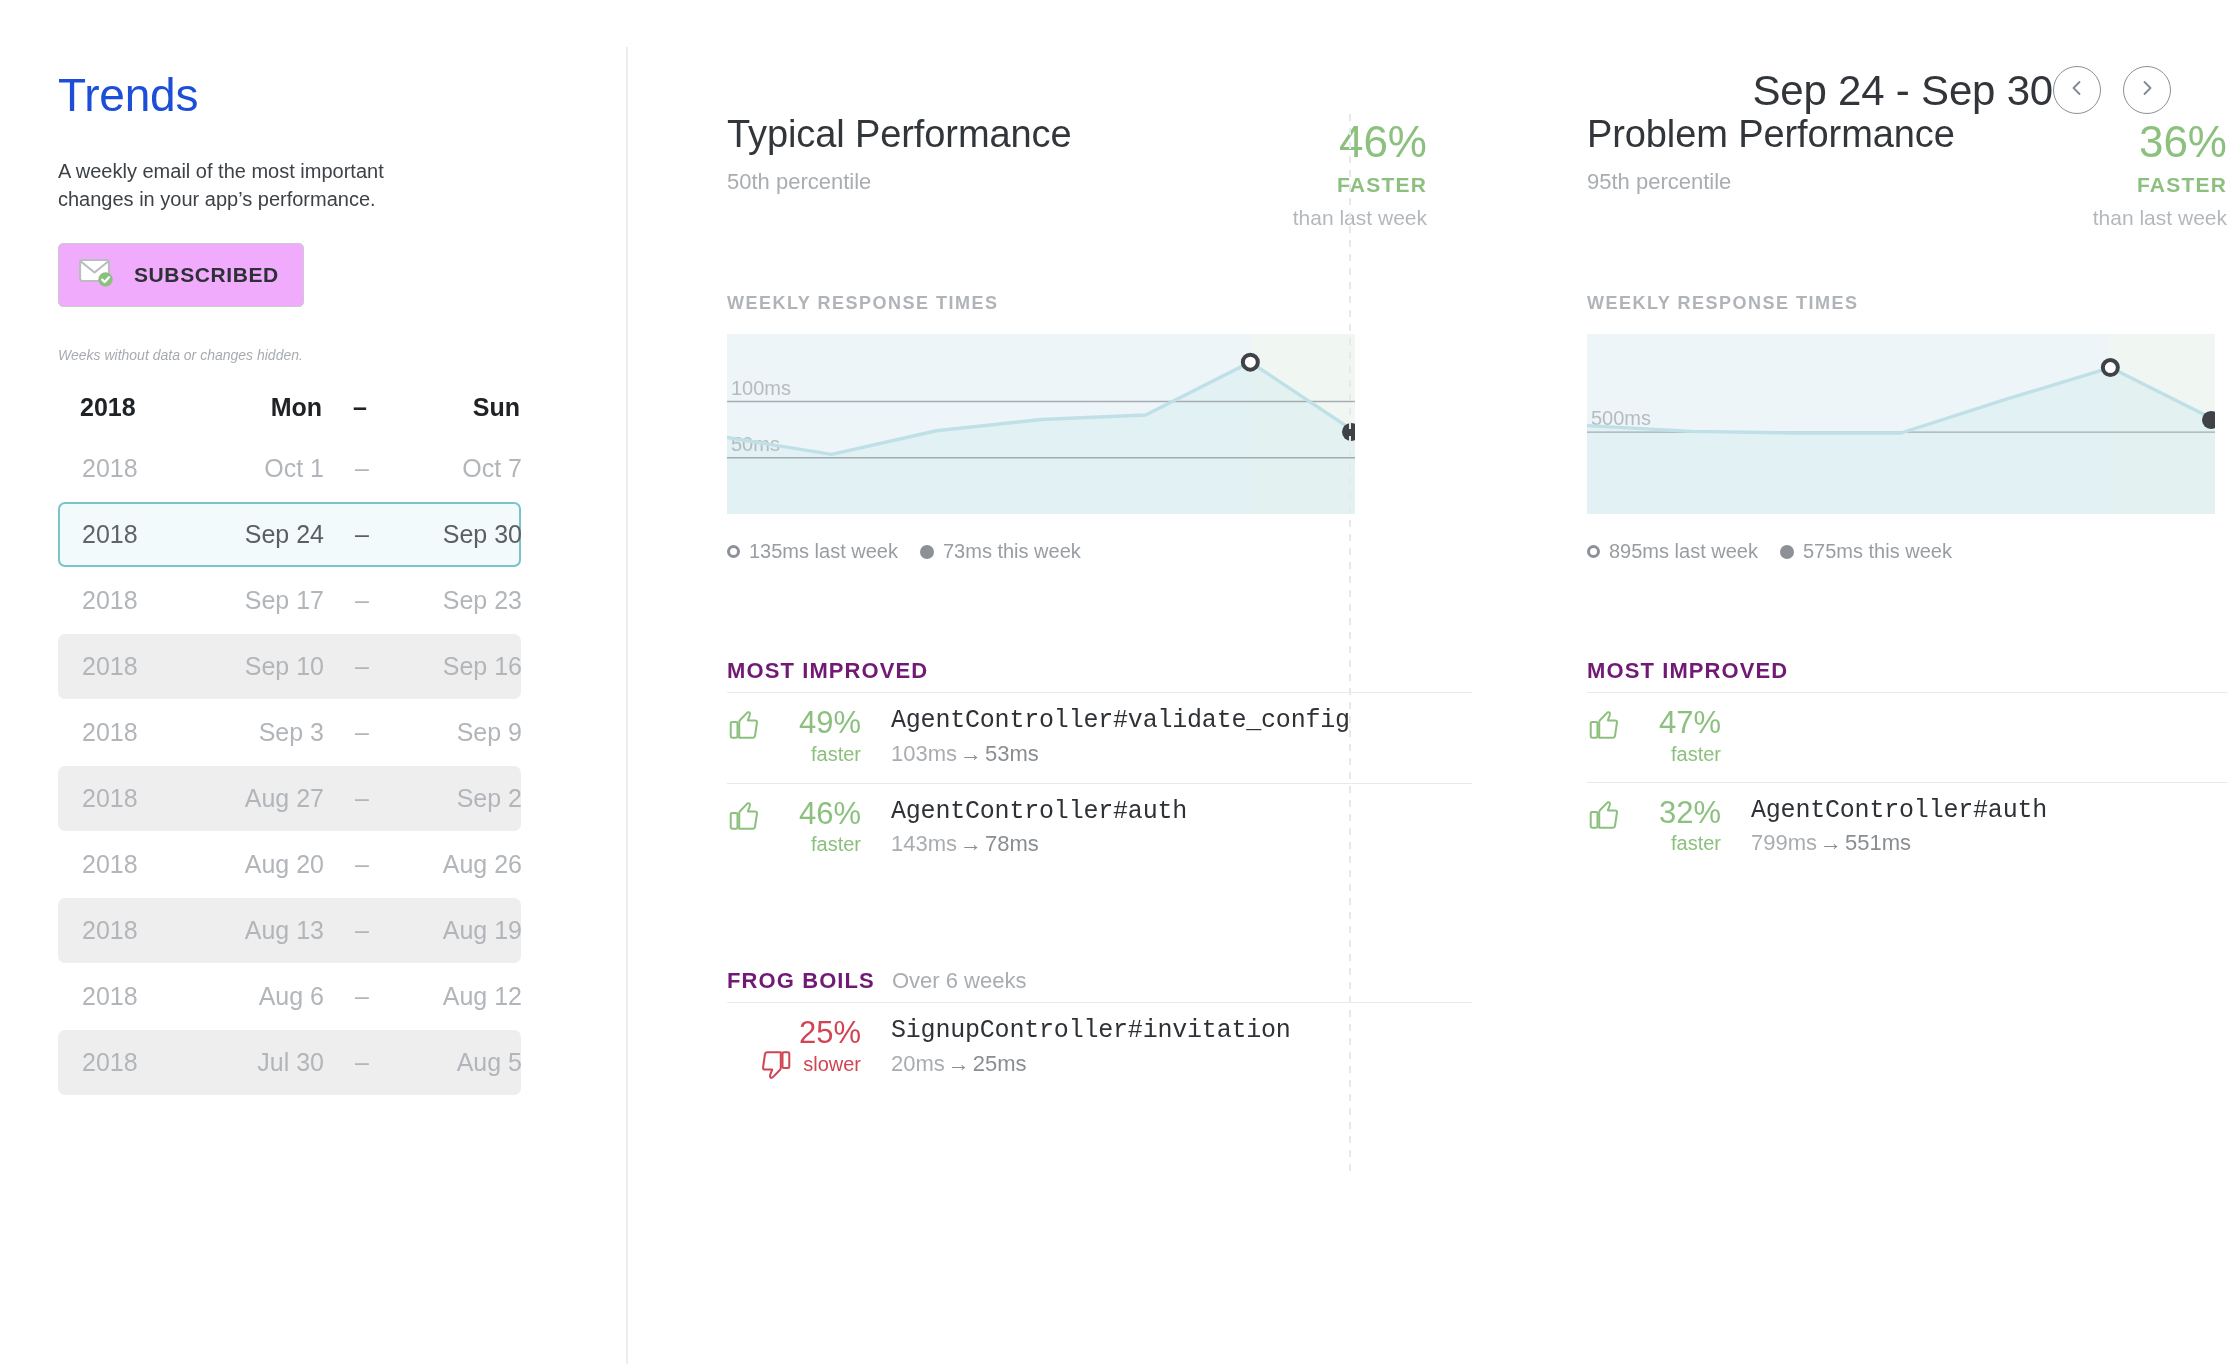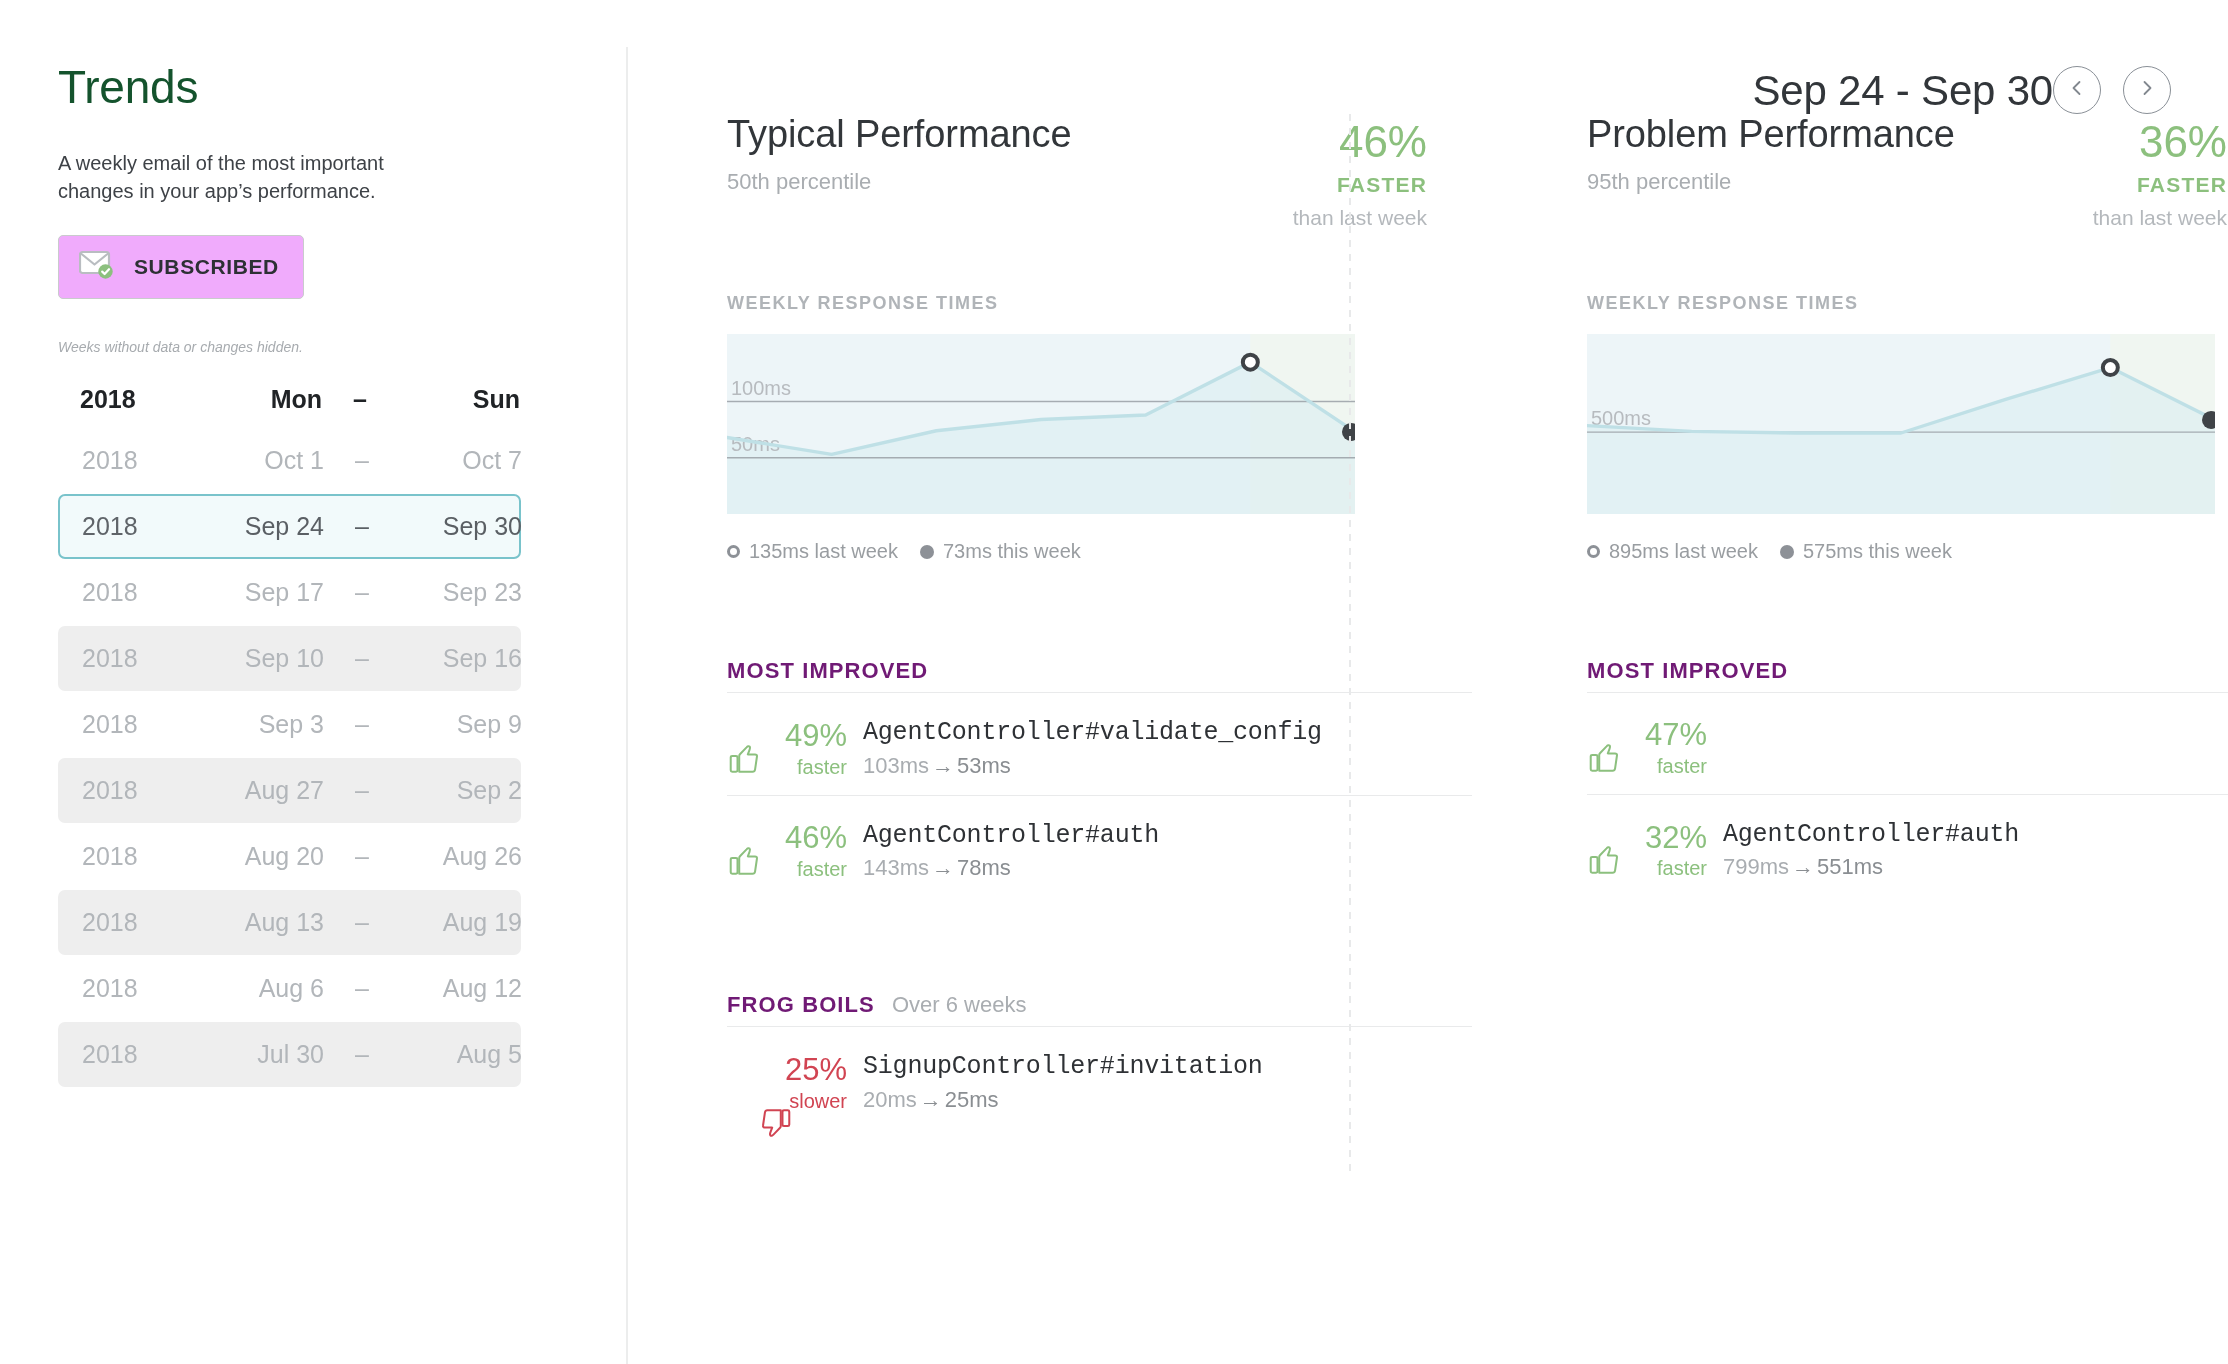--- a/index.html
+++ b/index.html
@@ -32,23 +32,23 @@
     left: 626px;
     top: 47px;
     width: 2px;
     height: 1317px;
     background: #eceded;
   }
 
   .sidebar-title {
     font-size: 46px;
     font-weight: 400;
-    color: #14532d;
+    color: #1d4ed8;
     letter-spacing: -0.2px;
-    margin: 4px 0 36px 0;
+    margin: 12px 0 36px 0;
     line-height: 1.1;
   }
   .sidebar-desc {
     font-size: 20px;
     line-height: 1.42;
     color: #3e4247;
     width: 380px;
     margin: 0 0 30px 0;
     font-weight: 400;
   }
@@ -248,24 +248,24 @@
     letter-spacing: 1.1px;
     color: #701a75;
   }
   .section-note {
     font-size: 22px;
     color: #a9adb1;
     font-weight: 400;
   }
   .item-row {
     display: flex;
-    align-items: flex-end;
-    gap: 0;
+    align-items: flex-start;
+    gap: 14px;
     border-top: 1.5px solid #e9eaeb;
-    padding: 26px 0 16px 0;
+    padding: 14px 0 16px 0;
     width: 745px;
   }
   .panel.right .item-row { width: 740px; }
   .item-icon { width: 46px; flex: 0 0 46px; display: flex; align-items: center; }
   .item-pct {
     width: 88px; flex: 0 0 88px;
     text-align: right;
     padding-right: 14px;
     box-sizing: border-box;
   }

